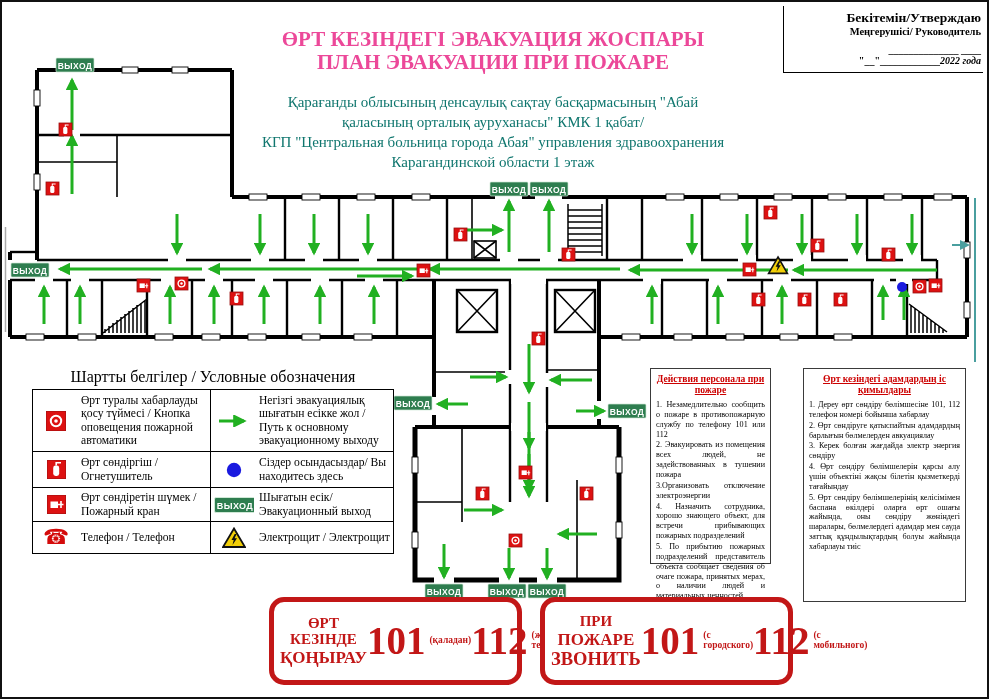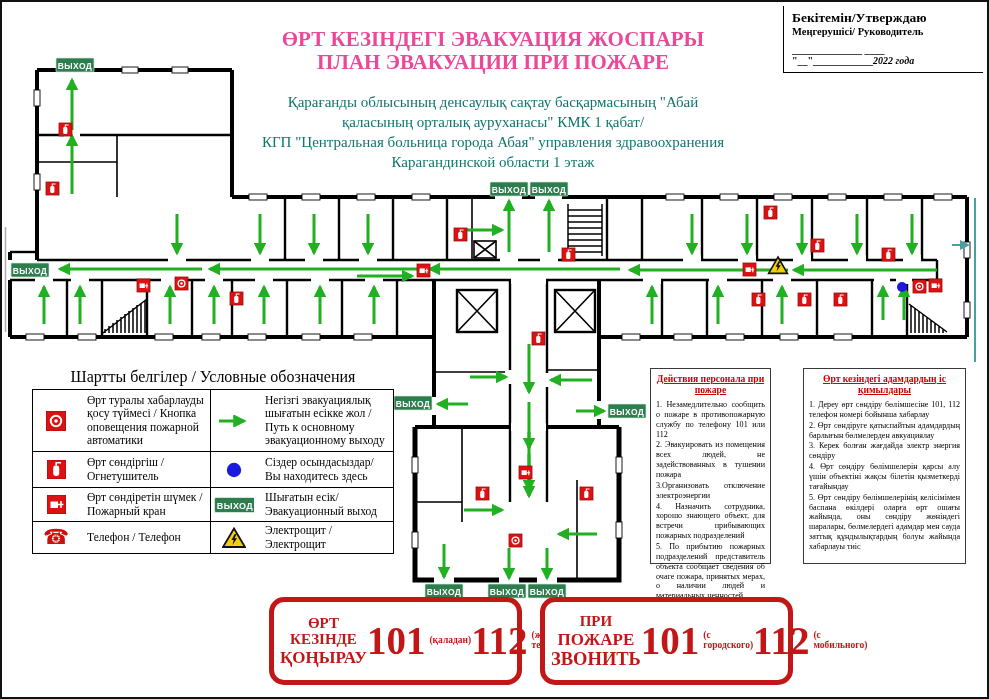--- a/index.html
+++ b/index.html
@@ -13,48 +13,48 @@
   .gap{fill:#fff;stroke:none;}
   .win{fill:#fff;stroke:#000;stroke-width:0.9;}
   .arrow{stroke:#21b021;stroke-width:3;fill:none;marker-end:url(#ah);}
   .stair{stroke:#000;stroke-width:1.5;fill:none;}
   .exitbg{fill:#2e7d4f;stroke:#cfe8d6;stroke-width:0.7;}
   .exittx{fill:#fff;font:bold 8.5px "Liberation Sans",sans-serif;letter-spacing:.4px;text-anchor:middle;}
   .teal{stroke:#4a9f9f;stroke-width:2;fill:none;}
 
   
   .approval{position:absolute;left:781px;top:4px;width:200px;padding:4px 2px 6px 8px;
-            border-left:1.2px solid #000;border-bottom:1.2px solid #000;box-sizing:border-box;}
+            border-left:1.2px solid #000;border-bottom:1.2px solid #000;box-sizing:border-box;text-align:right;}
   .ap1{font-size:13.5px;font-weight:bold;}
   .ap2{font-size:10.5px;font-weight:bold;}
   .ap3{font-size:10px;font-weight:bold;margin-top:7px;}
   .ap4{font-size:10px;font-weight:bold;}
   .ap4 i{font-style:italic;}
 
   
   .titleblock{position:absolute;left:168px;top:26px;width:646px;text-align:center;}
   .t-green{color:#ec4899;font-size:21px;font-weight:bold;line-height:1.1;}
   .t-sub{color:#0f766e;font-size:15px;font-weight:normal;line-height:1.33;margin-top:19px;}
 
   
   .legend{position:absolute;left:30px;top:366px;width:362px;}
   .legend-title{text-align:center;font-size:16px;margin-bottom:3px;}
   .legend-table{border:1.6px solid #000;display:grid;grid-template-columns:177px 1fr;}
-  .lcell{display:flex;align-items:center;gap:11px;padding:2px 3px;border-bottom:1.4px solid #000;box-sizing:border-box;}
+  .lcell{display:flex;align-items:center;gap:5px;padding:2px 3px;border-bottom:1.4px solid #000;box-sizing:border-box;}
   .lcell.last{border-bottom:none;}
   .lcell.rcol{border-left:1.4px solid #000;}
   .licon{width:40px;flex:0 0 40px;display:flex;justify-content:center;align-items:center;}
   .llabel{font-size:11.6px;line-height:1.14;}
   .r1{height:62px;} .r2{height:36px;} .r3{height:34px;} .r4{height:31px;}
   .telglyph{font-family:"DejaVu Sans",sans-serif;font-size:21px;color:#d40b0b;line-height:1;}
 
   
   .insbox{position:absolute;top:366px;background:#fff;border:1.6px solid #3a3a3a;box-sizing:border-box;padding:3px 5px;}
   .insbox.left{left:648px;width:121px;height:196px;}
-  .insbox.right{left:801px;width:163px;height:196px;}
+  .insbox.right{left:801px;width:163px;height:234px;}
   .institle{color:#c00;font-weight:bold;font-size:9.6px;text-align:center;text-decoration:underline;margin:1px 0 5px 0;}
   .ins{font-size:8.1px;line-height:1.22;text-align:justify;margin:0 0 1px 0;font-family:Liberation Serif, serif;}
 
   
   .callbox{position:absolute;top:595px;width:253px;height:88px;border:5px solid #c21717;border-radius:15px;
            box-sizing:border-box;background:#fff;display:flex;align-items:center;padding:2px 6px;color:#c21717;}
   .callbox.l{left:267px;} .callbox.r{left:538px;}
   .ctitle{flex:1;text-align:center;font-weight:bold;line-height:1.12;}
   .ctitle .c1{font-size:15px;} .ctitle .c2{font-size:17px;} .ctitle .c3{font-size:18.5px;}
   .cnums{flex:1.15;display:flex;flex-direction:row;justify-content:center;}

